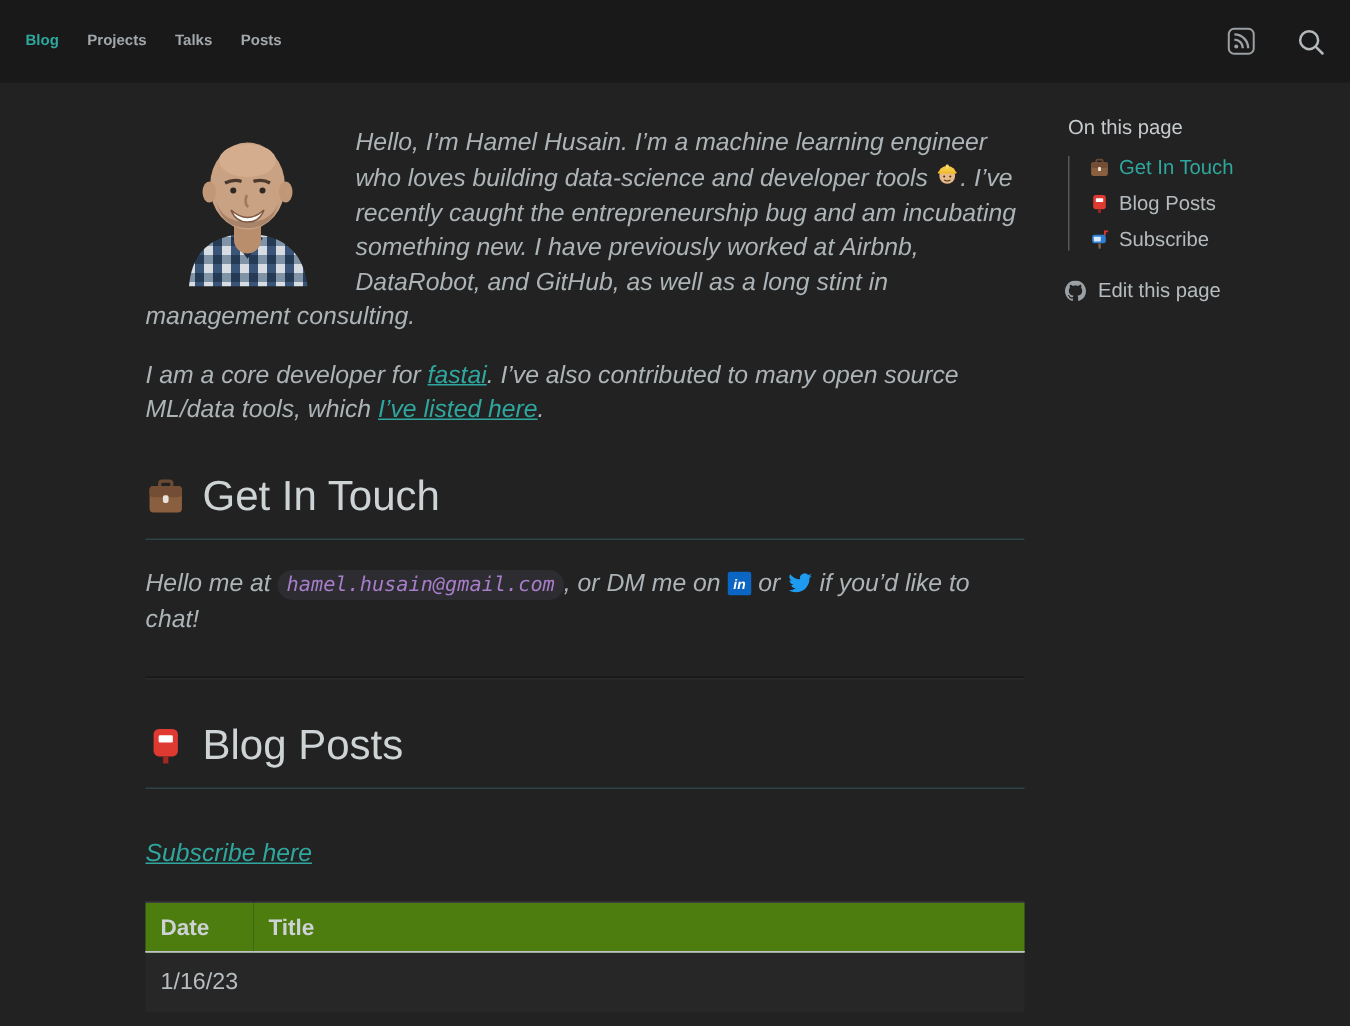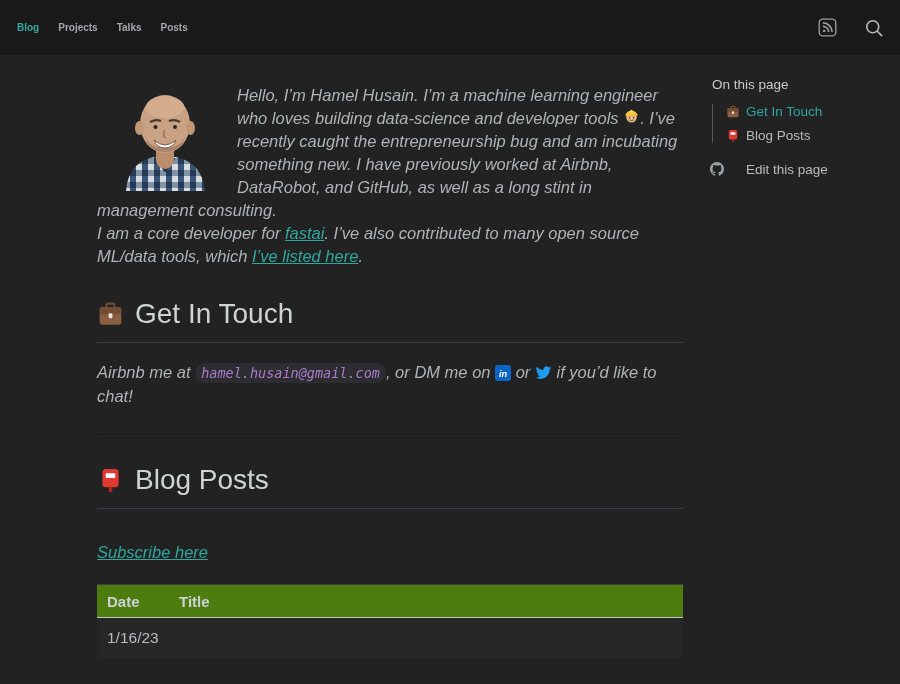--- a/index.html
+++ b/index.html
@@ -43,21 +43,21 @@
     text-decoration: underline;
     cursor: pointer;
   }
 
   
   .portrait {
     float: left;
     width: 95px; height: 105px;
     margin: 2px 24px 8px 21px;
   }
-  .p2 { clear: left; }
+  .p2 { clear: left; margin-top: 16px; }
 
   
   h1 {
     display: flex;
     align-items: center;
     gap: 11px;
     font-size: 28px;
     line-height: 36px;
     font-weight: 500;
     color: #ced3d5;
@@ -125,22 +125,22 @@
     align-items: center;
     gap: 6px;
     font-size: 13.5px;
     color: #b4babd;
     text-decoration: none;
     cursor: pointer;
   }
   .toc-item.active { color: #2fa79e; }
   .toc-edit {
     display: flex;
-    align-items: flex-start;
-    gap: 22px;
+    align-items: flex-end;
+    gap: 8px;
     margin-top: 19px;
     margin-left: -2px;
     font-size: 13.5px;
     color: #b6bcbf;
     text-decoration: none;
     cursor: pointer;
   }
   .ico { display: inline-flex; }
 </style>
 </head>
@@ -226,21 +226,21 @@
           <rect x="2" y="4.5" width="16" height="13" rx="2" fill="#8a5f3f"></rect>
           <rect x="2" y="4.5" width="16" height="5.5" rx="2" fill="#744e34"></rect>
           <rect x="8.6" y="9" width="2.8" height="3.8" rx="0.9" fill="#e9e3da"></rect>
         </svg>
       </span>
       <span>Get In Touch</span>
     </h1>
 
 
     <p class="email-p">
-      <span>Airbnb me at </span><code class="email">hamel.husain@gmail.com</code><span>, or DM me on </span>
+      <span>Hello me at </span><code class="email">hamel.husain@gmail.com</code><span>, or DM me on </span>
       <span class="mini-icon">
         <svg viewBox="0 0 20 20" width="16" height="16">
           <rect width="20" height="20" rx="3" fill="#0a66c2"></rect>
           <text x="10" y="14.8" font-size="11.5" font-weight="bold" fill="#ffffff" text-anchor="middle" font-family="Liberation Sans, sans-serif">in</text>
         </svg>
       </span><span> or </span>
       <span class="mini-icon">
         <svg viewBox="0 0 24 24" width="17" height="17" fill="#1d9bf0">
           <path d="M23 5.3c-.8.4-1.7.6-2.6.8a4.5 4.5 0 0 0 2-2.5c-.9.5-1.9.9-2.9 1.1a4.5 4.5 0 0 0-7.7 4.1A12.8 12.8 0 0 1 2.5 4a4.5 4.5 0 0 0 1.4 6 4.4 4.4 0 0 1-2-.6v.1a4.5 4.5 0 0 0 3.6 4.4 4.5 4.5 0 0 1-2 .1 4.5 4.5 0 0 0 4.2 3.1A9 9 0 0 1 1 19a12.7 12.7 0 0 0 6.9 2c8.3 0 12.8-6.9 12.8-12.8v-.6A9 9 0 0 0 23 5.3z"></path>
         </svg>
@@ -299,20 +299,31 @@
       <a class="toc-item">
         <span class="ico">
           <svg viewBox="0 0 20 20" width="14" height="14">
             <rect x="4" y="1.5" width="12" height="13.5" rx="2.6" fill="#df3a32"></rect>
             <rect x="6.5" y="4.6" width="7" height="3.6" rx="0.7" fill="#ffffff"></rect>
             <rect x="8.7" y="15" width="2.6" height="3.5" fill="#a32722"></rect>
           </svg>
         </span>
         <span>Blog Posts</span>
       </a>
+      <a class="toc-item">
+        <span class="ico">
+          <svg viewBox="0 0 20 20" width="14" height="14">
+            <path d="M15.2 5.2 v-3.4 h3" stroke="#d3382f" stroke-width="1.8" fill="none"></path>
+            <rect x="3" y="5" width="13" height="8.2" rx="2.2" fill="#2d7fd4"></rect>
+            <rect x="4.6" y="6.8" width="6.6" height="4.6" rx="0.6" fill="#dce8f5"></rect>
+            <rect x="9" y="13.2" width="2.2" height="5" fill="#8a5f3f"></rect>
+          </svg>
+        </span>
+        <span>Subscribe</span>
+      </a>
     </div>
     <a class="toc-edit">
       <span class="ico">
         <svg viewBox="0 0 16 16" width="14" height="14" fill="#9aa0a3">
           <path d="M8 0C3.58 0 0 3.58 0 8c0 3.54 2.29 6.53 5.47 7.59.4.07.55-.17.55-.38 0-.19-.01-.82-.01-1.49-2.01.37-2.53-.49-2.69-.94-.09-.23-.48-.94-.82-1.13-.28-.15-.68-.52-.01-.53.63-.01 1.08.58 1.23.82.72 1.21 1.87.87 2.33.66.07-.52.28-.87.51-1.07-1.78-.2-3.64-.89-3.64-3.95 0-.87.31-1.59.82-2.15-.08-.2-.36-1.02.08-2.12 0 0 .67-.21 2.2.82.64-.18 1.32-.27 2-.27s1.36.09 2 .27c1.53-1.04 2.2-.82 2.2-.82.44 1.1.16 1.92.08 2.12.51.56.82 1.27.82 2.15 0 3.07-1.87 3.75-3.65 3.95.29.25.54.73.54 1.48 0 1.07-.01 1.93-.01 2.2 0 .21.15.46.55.38A8.01 8.01 0 0 0 16 8c0-4.42-3.58-8-8-8z"></path>
         </svg>
       </span>
       <span>Edit this page</span>
     </a>
   </div>

